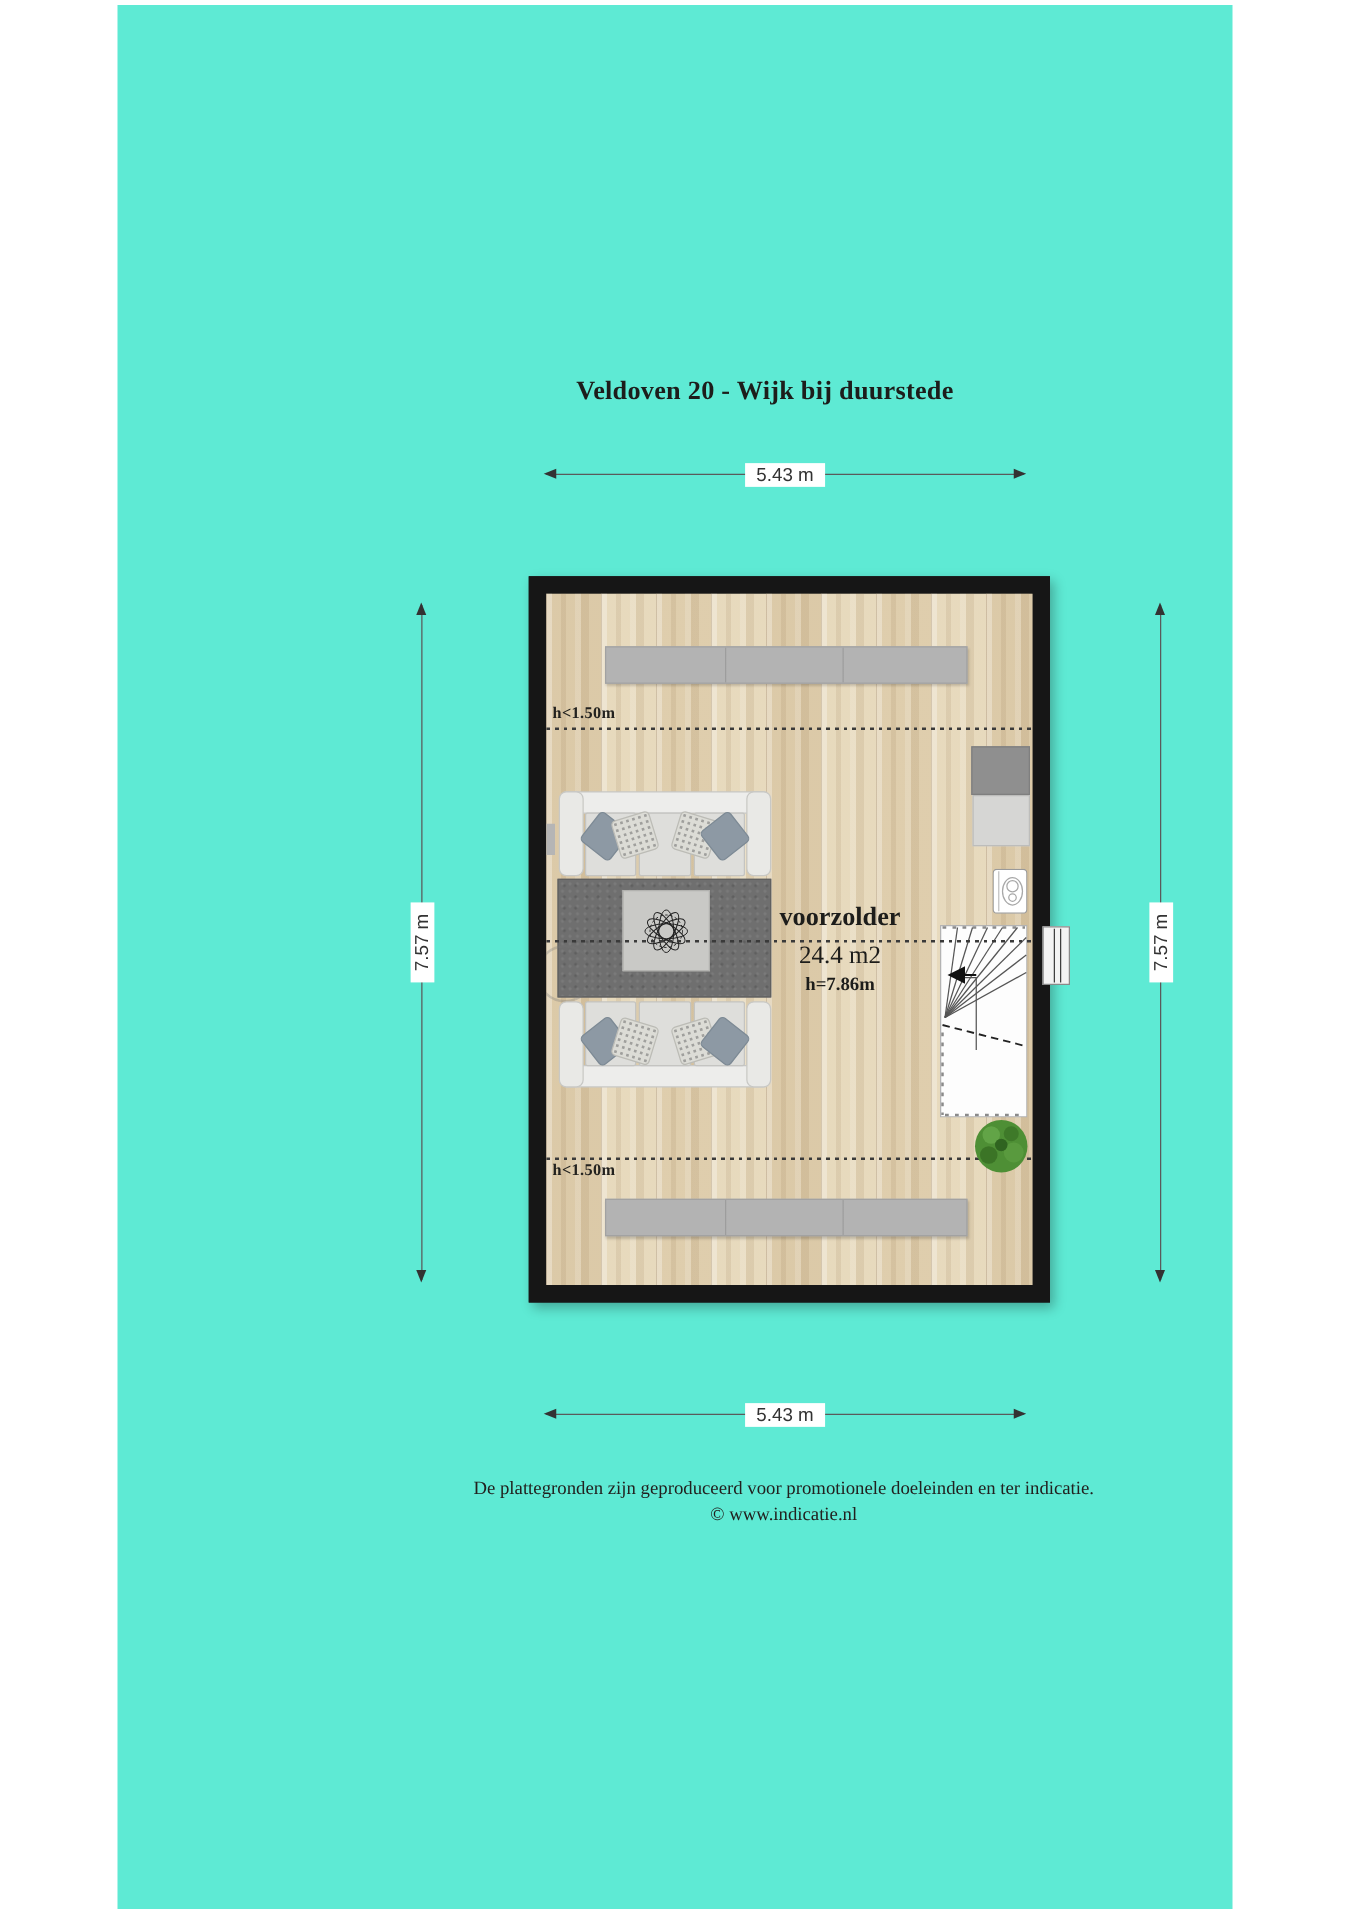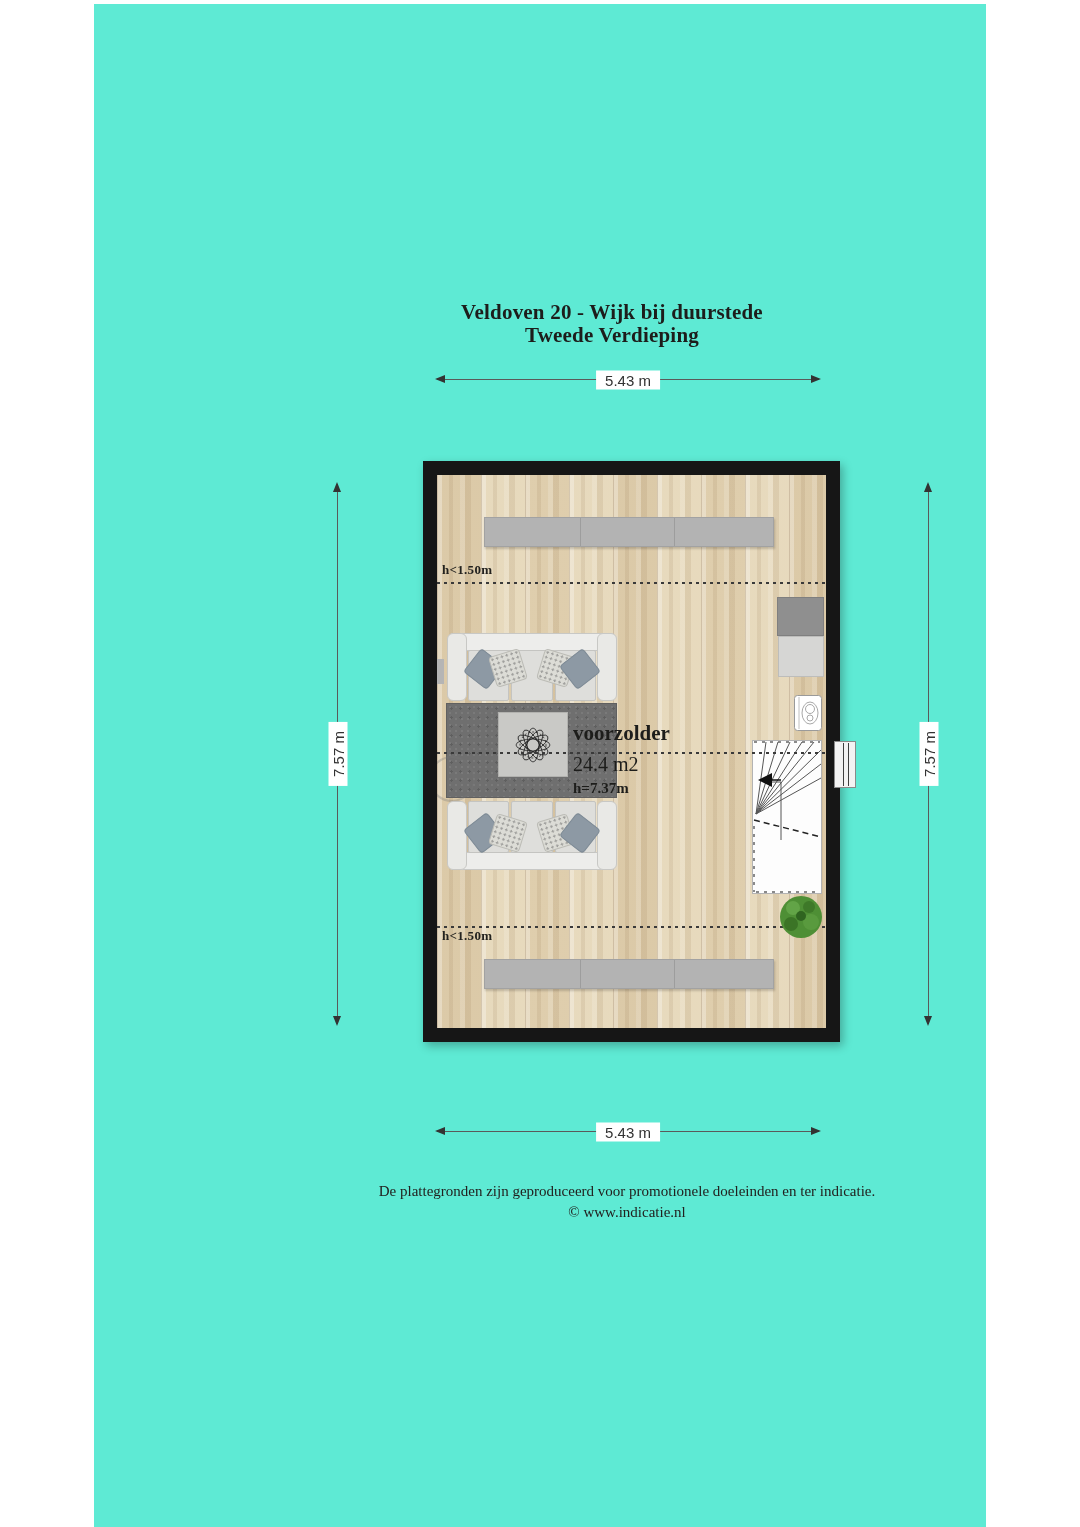--- a/index.html
+++ b/index.html
@@ -86,37 +86,36 @@
   
   .boiler{left:357px;top:220px;width:28px;height:36px;z-index:3;}
   .window{position:absolute;left:397px;top:266px;width:22px;height:47px;background:#f3f3f3;border:1px solid #8a8a8a;box-sizing:border-box;z-index:9;}
   .window .glass{position:absolute;left:8px;top:1px;bottom:1px;width:4px;border-left:1px solid #3f3f3f;border-right:1px solid #3f3f3f;}
   .stairs{left:315px;top:265px;width:70px;height:154px;z-index:3;}
   .plant{left:341px;top:419px;width:46px;height:46px;z-index:7;}
   .lampring{left:-8px;top:281px;width:42px;height:42px;border-radius:50%;border:2px solid rgba(120,120,120,.30);z-index:2;}
   .walltab{left:0;top:184px;width:7px;height:25px;background:#b5b5b5;z-index:2;}
 
   
-  .roomlabel{left:136px;top:246px;width:170px;text-align:left;z-index:8;}
+  .roomlabel{left:150px;top:246px;width:170px;text-align:center;z-index:8;}
   .roomlabel .rname{font-size:21px;font-weight:700;line-height:24px;}
   .roomlabel .rarea{font-size:20px;font-weight:400;line-height:24px;margin-top:7px;}
   .roomlabel .rheight{font-size:15px;font-weight:600;line-height:18px;margin-top:3px;}
 
   
   .footer{position:absolute;left:63px;top:1177px;width:940px;text-align:center;
           font-size:15px;line-height:21px;color:#22211f;}
 </style>
 </head>
 <body>
 
 <div class="canvas">
 
   <div class="title">
     <div>Veldoven 20 - Wijk bij duurstede</div>
-    <div>Tweede Verdieping</div>
   </div>
 
   <div class="dim dim-h" style="left:341px;top:368px;width:386px;">
     <span class="dline"></span>
     <span class="ah ah-left"></span>
     <span class="ah ah-right"></span>
     <span class="dlabel">5.43 m</span>
   </div>
 
   <div class="dim dim-v" style="left:236px;top:478px;height:544px;">
@@ -242,21 +241,21 @@
           <circle cx="23" cy="22" r="5" fill="#2f6420"></circle>
         </svg>
       </div>
 
       <div class="lampring"></div>
       <div class="walltab"></div>
 
       <div class="roomlabel">
         <div class="rname">voorzolder</div>
         <div class="rarea">24.4 m2</div>
-        <div class="rheight">h=7.37m</div>
+        <div class="rheight">h=7.86m</div>
       </div>
 
     </div>
 
     <div class="window">
       <span class="glass"></span>
     </div>
   </div>
 
   <div class="footer">

